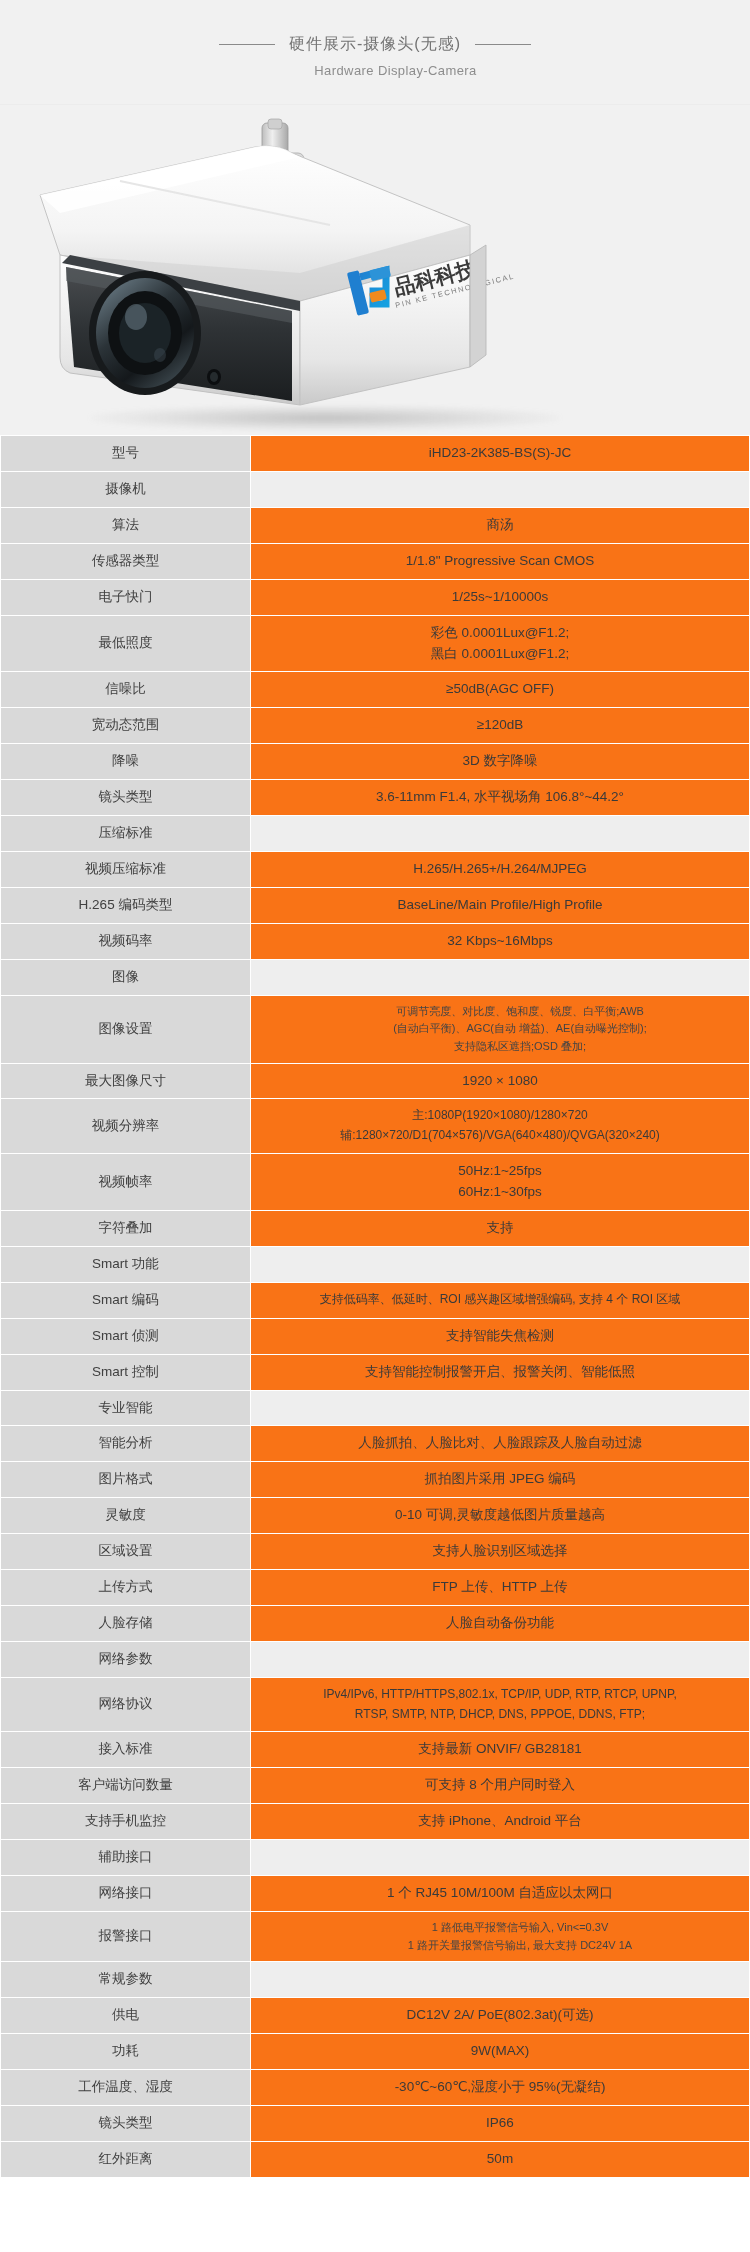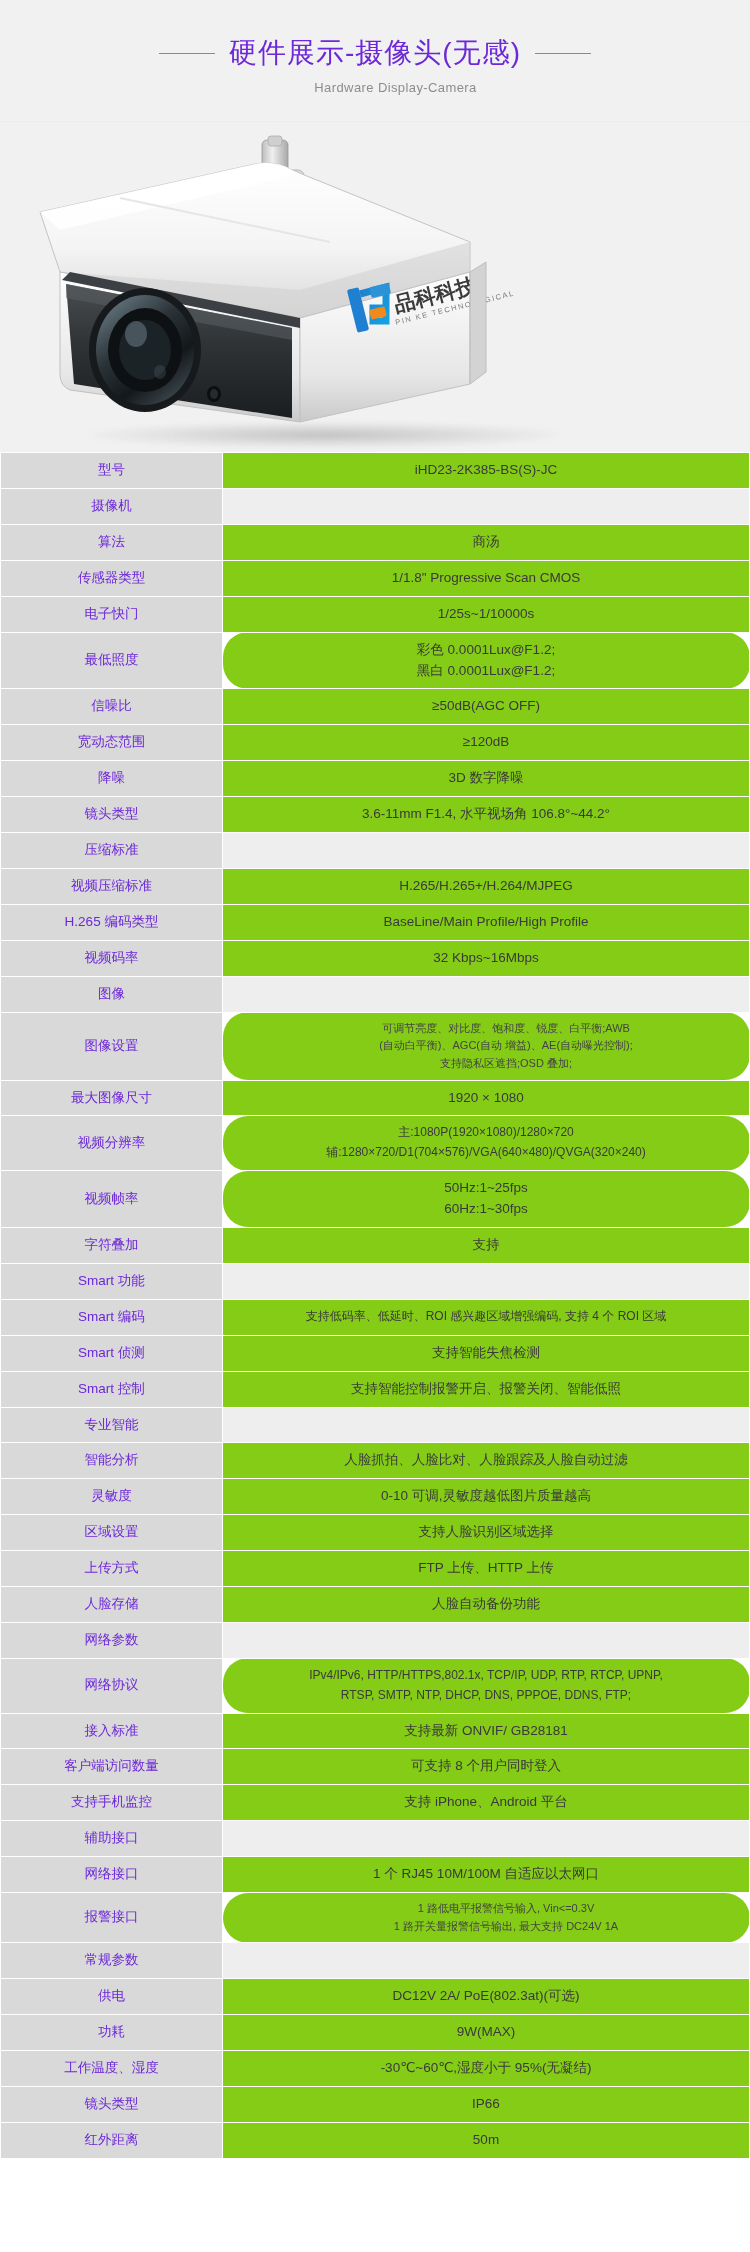--- a/index.html
+++ b/index.html
@@ -25,22 +25,22 @@
     justify-content: center;
     gap: 14px;
   }
   .rule {
     width: 56px;
     height: 1px;
     background: #8a8a8a;
     display: inline-block;
   }
   .title-cn {
-    font-size: 28px;
-    color: #6d28d9;
+    font-size: 16px;
+    color: #737373;
     letter-spacing: 1px;
     font-weight: normal;
   }
   .title-en {
     font-size: 13px;
     color: #8d8d8d;
     margin-top: 8px;
     letter-spacing: 0.4px;
     padding-left: 41px;
   }
@@ -71,27 +71,27 @@
     table-layout: fixed;
   }
   .spec td {
     border: 1px solid #ffffff;
     padding: 7px 6px;
     font-size: 13.5px;
     line-height: 1.55;
     vertical-align: middle;
   }
   .spec td.k {
-    width: 222px;
+    width: 250px;
     background: #d9d9d9;
     text-align: center;
-    color: #6d28d9;
+    color: #404040;
   }
   .spec td.v {
-    background: #84cc16;
+    background: #f97316;
     text-align: center;
     color: #3a3a3a;
   }
   .spec tr.section td.k {
     background: #d9d9d9;
     text-align: center;
   }
   .spec tr.section td.v {
     background: #eeeeee;
   }
@@ -99,21 +99,21 @@
     font-size: 11px;
     line-height: 1.6;
     color: #444;
     padding-left: 46px;
   }
   .spec td.mid {
     font-size: 12px;
     line-height: 1.65;
     margin-left: 36px;
   }
-  .nowrapish { white-space: pre-line; border-radius: 25px; }
+  .nowrapish { white-space: pre-line; }
 </style>
 </head>
 <body>
 
 <div class="page">
 
   <div class="header">
     <div class="title-row">
       <span class="rule"></span>
       <span class="title-cn">硬件展示-摄像头(无感)</span>
@@ -319,20 +319,24 @@
         </tr>
       <tr class="section">
           <td class="k">专业智能</td>
           <td class="v"></td>
         </tr>
       <tr>
           <td class="k">智能分析</td>
           <td class="v">人脸抓拍、人脸比对、人脸跟踪及人脸自动过滤</td>
         </tr>
       <tr>
+          <td class="k">图片格式</td>
+          <td class="v">抓拍图片采用 JPEG 编码</td>
+        </tr>
+      <tr>
           <td class="k">灵敏度</td>
           <td class="v">0-10 可调,灵敏度越低图片质量越高</td>
         </tr>
       <tr>
           <td class="k">区域设置</td>
           <td class="v">支持人脸识别区域选择</td>
         </tr>
       <tr>
           <td class="k">上传方式</td>
           <td class="v">FTP 上传、HTTP 上传</td>

